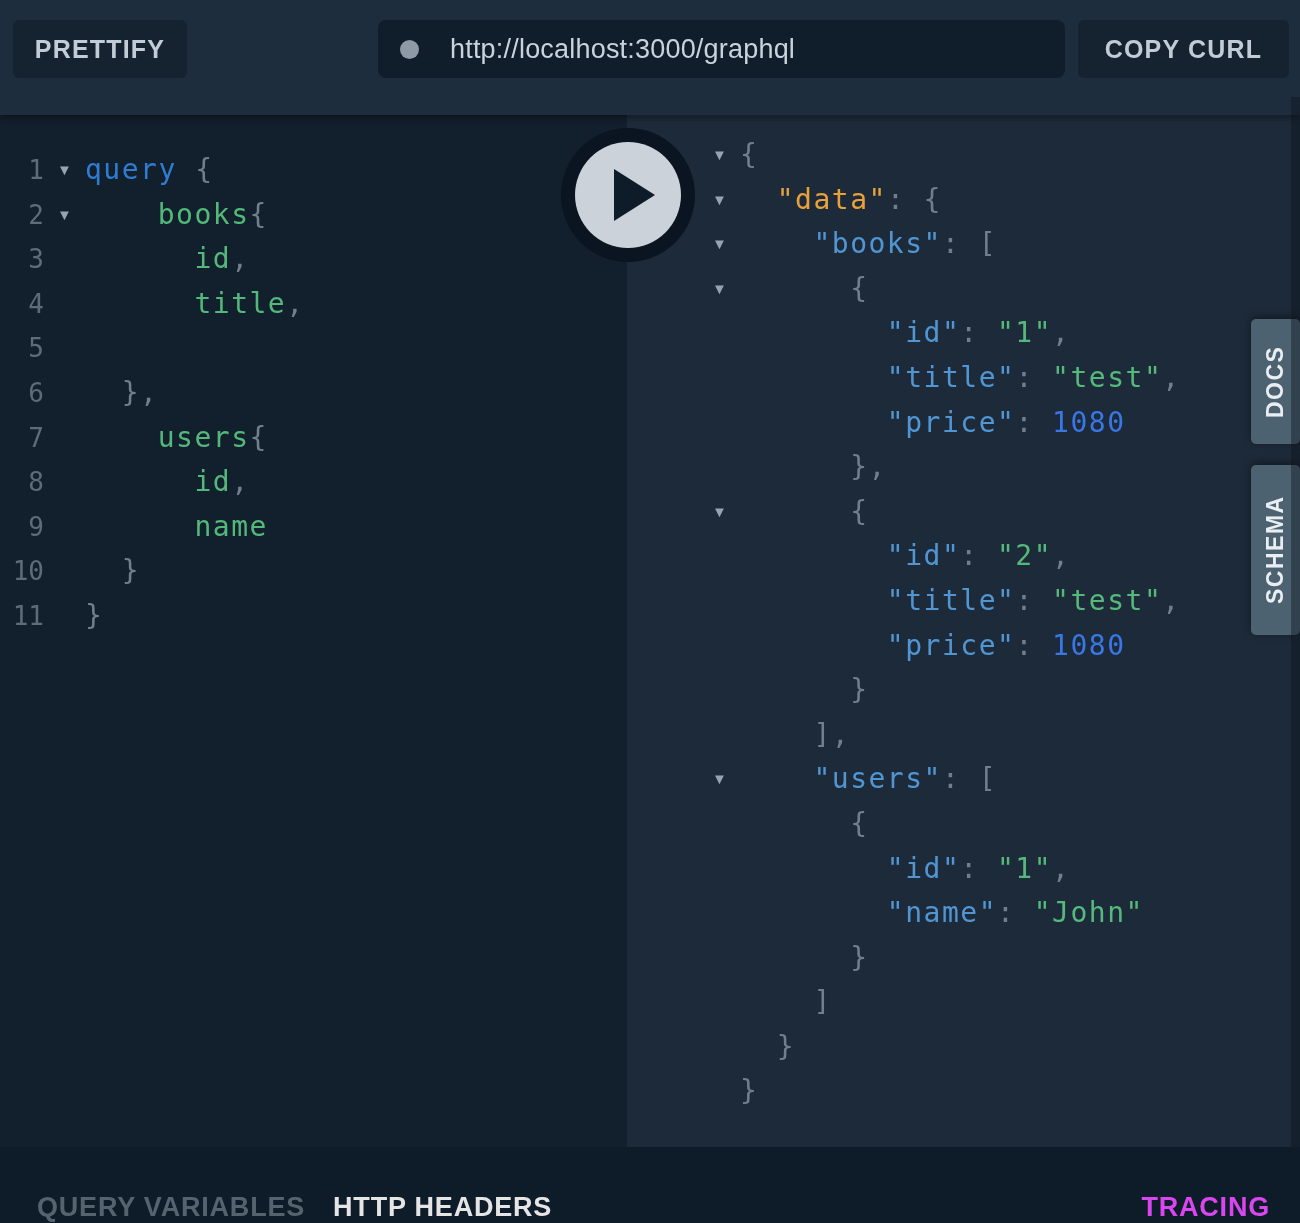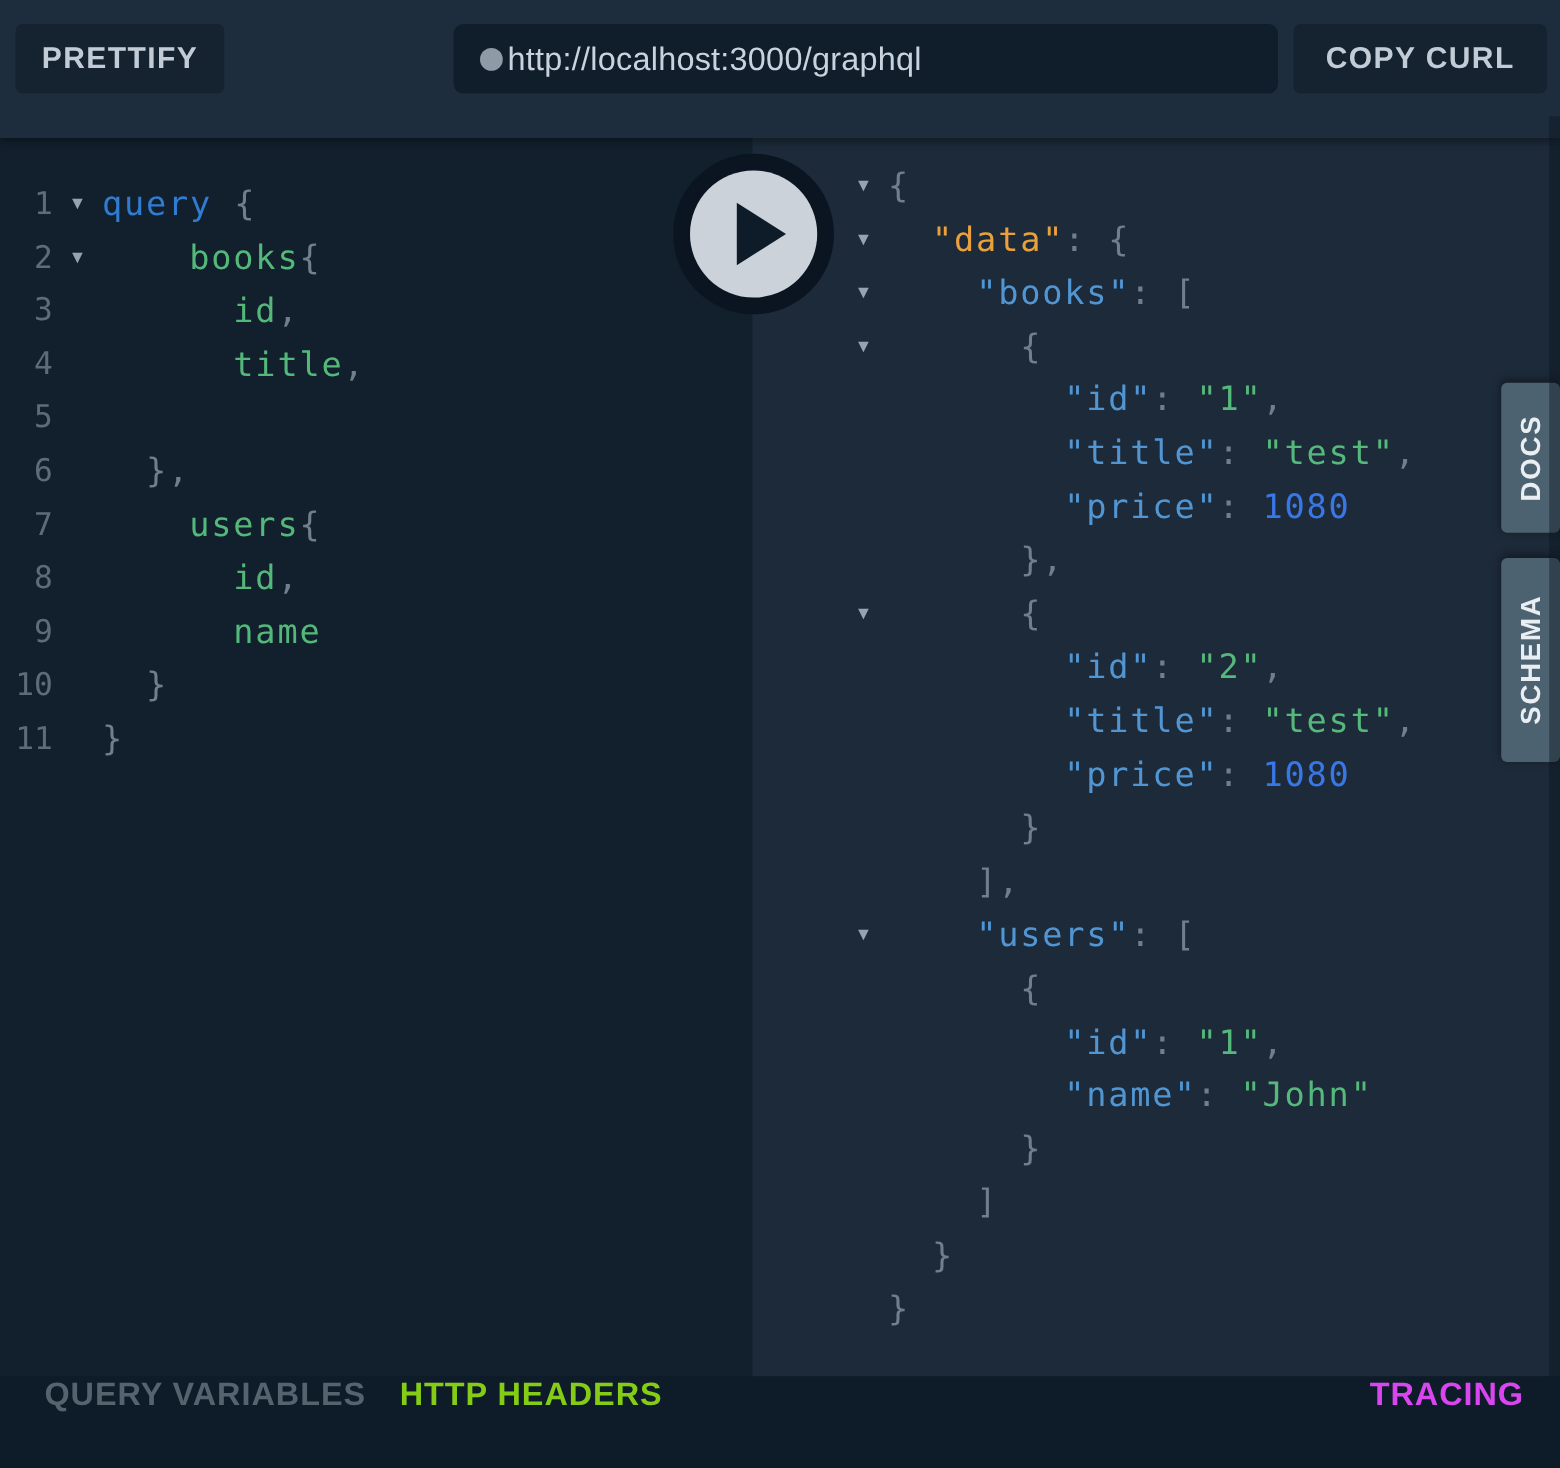--- a/index.html
+++ b/index.html
@@ -24,21 +24,21 @@
   .btn-copycurl { left:1078px; width:211px; }
   .urlbox {
     position:absolute; top:20px; left:378px; width:687px; height:58px;
     background:#101e2c; border-radius:8px; display:flex; align-items:center;
   }
   .url-dot {
     width:19px; height:19px; border-radius:50%; background:#8e9aa6;
     margin-left:22px; flex:0 0 auto;
   }
   .url-text {
-    margin-left:4px; color:#c9d3dd; font-size:27px; letter-spacing:0.2px;
+    margin-left:31px; color:#c9d3dd; font-size:27px; letter-spacing:0.2px;
     background:transparent; border:none; outline:none; width:560px;
     font-family:"Liberation Sans", sans-serif;
   }
   
   .main { position:absolute; top:97px; left:0; width:1300px; height:1050px; }
   .editor-pane {
     position:absolute; left:0; top:0; width:627px; height:1050px;
     background:#121f2c; padding-top:51px; overflow:hidden;
   }
   .response-pane {
@@ -82,28 +82,28 @@
   }
   .tab-docs   { left:1251px; top:222px; height:125px; }
   .tab-schema { left:1251px; top:368px; height:170px; }
   .edge-strip {
     position:absolute; left:1291px; top:0; width:9px; height:1050px;
     background:rgba(10,18,28,0.40); z-index:7; pointer-events:none;
   }
   
   .bottombar {
     position:absolute; left:0; top:1147px; width:1300px; height:76px;
-    background:#0e1b28; display:flex; align-items:flex-start; z-index:5;
+    background:#0e1b28; display:flex; align-items:flex-end; z-index:5;
   }
   .bb-item {
     font-size:27px; font-weight:700; letter-spacing:0.8px; cursor:pointer;
     background:none; border:none; font-family:"Liberation Sans", sans-serif;
   }
   .bb-qv { margin-left:37px; color:#55636f; }
-  .bb-hh { margin-left:28px; color:#84cc16; }
+  .bb-hh { margin-left:28px; color:#e5e5e5; }
   .bb-tr { margin-left:auto; margin-right:30px; color:#d946ef; }
 </style>
 </head>
 <body>
 
 <div class="app">
 
   <div class="topbar">
     <button class="tb-btn btn-prettify">PRETTIFY</button>
     <div class="urlbox">

